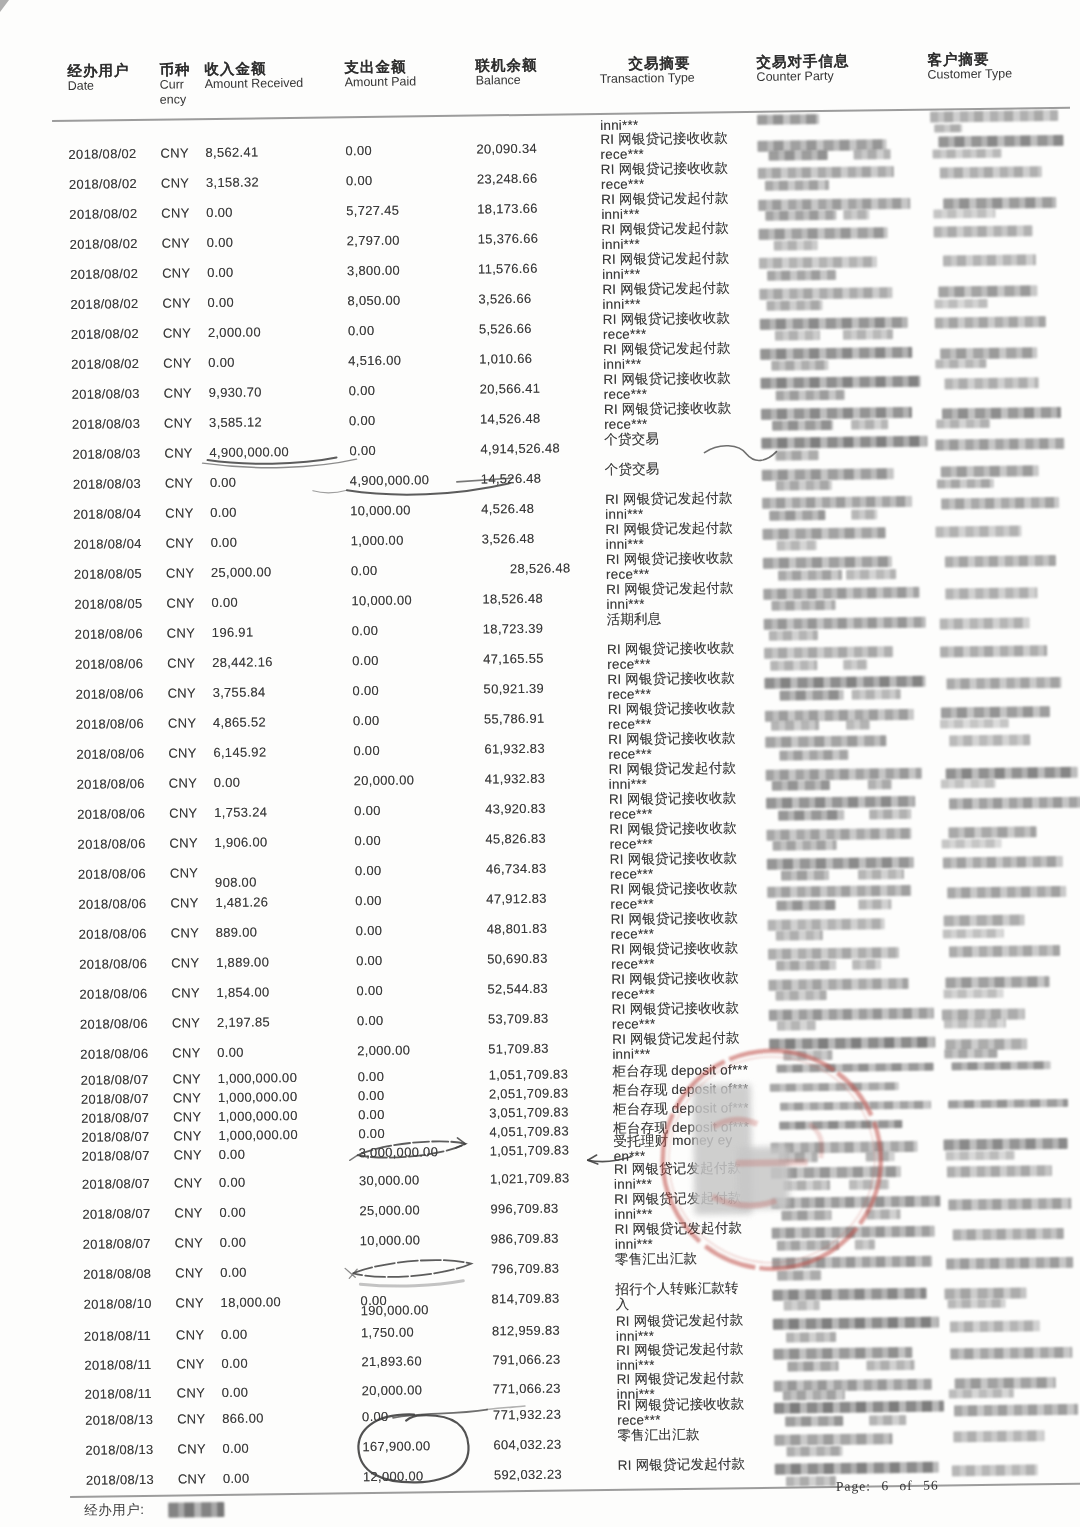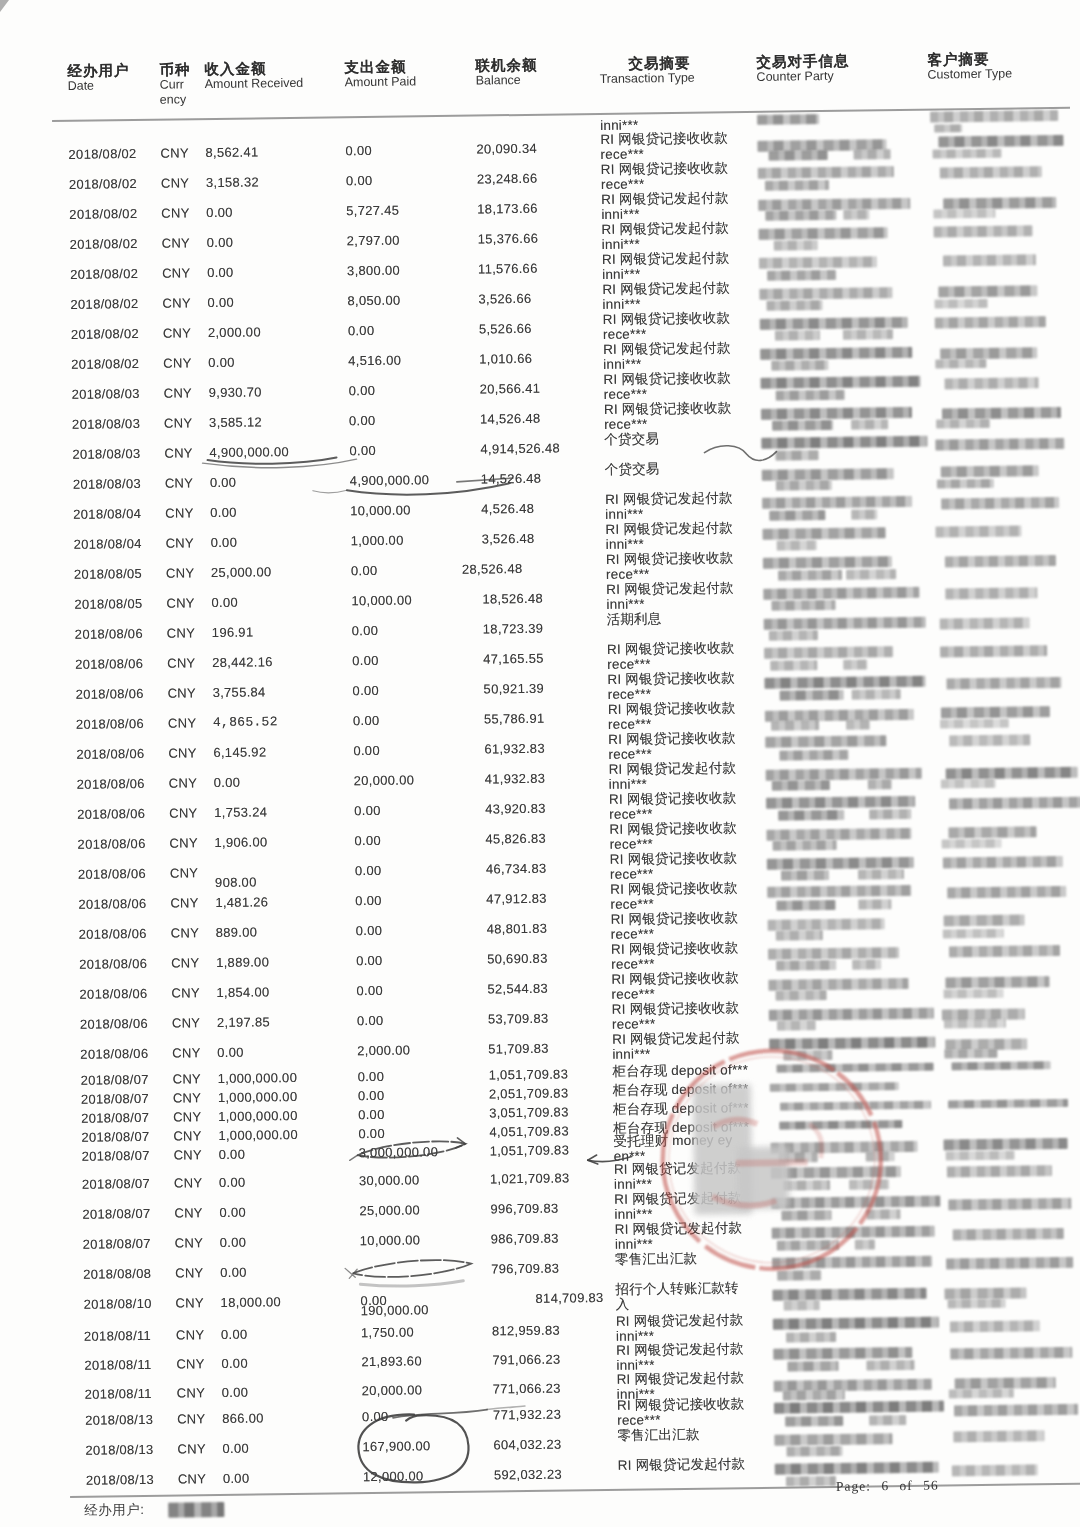--- a/index.html
+++ b/index.html
@@ -263,21 +263,21 @@
           </div>
           <div class="bar d" style="left: 757px; top: 2.88392px; width: 123.09px; height: 11px; opacity: 0.736772;"></div>
           <div class="bar" style="left: 771.373px; top: 15px; width: 39.4042px; height: 10px; opacity: 0.640532;"></div>
           <div class="bar" style="left: 930.027px; top: 2.58836px; width: 85.7161px; height: 11px; opacity: 0.675982;"></div>
         </div>
         <div class="row" style="height: 30px;">
           <div class="cell" style="left: 68px; top: 2px;">2018/08/05</div>
           <div class="cell" style="left: 160px; top: 2px;">CNY</div>
           <div class="cell" style="left: 205px; top: 2px;">25,000.00</div>
           <div class="cell" style="left: 345px; top: 2px;">0.00</div>
-          <div class="cell" style="left: 456px; top: 2px;">28,526.48</div>
+          <div class="cell" style="left: 504px; top: 2px;">28,526.48</div>
           <div style="position: absolute; left: 600px; top: -5px; width: 170px;">
             <div class="tline">RI 网银贷记接收收款</div>
             <div class="tline">rece***</div>
           </div>
           <div class="bar d" style="left: 757px; top: 1.78884px; width: 129.198px; height: 11px; opacity: 0.764536;"></div>
           <div class="bar" style="left: 771.996px; top: 15px; width: 63.6369px; height: 10px; opacity: 0.822277;"></div>
           <div class="bar" style="left: 840.461px; top: 15px; width: 49.9886px; height: 10px; opacity: 0.663845;"></div>
           <div class="bar" style="left: 939.114px; top: 3.03258px; width: 111.307px; height: 11px; opacity: 0.792306;"></div>
         </div>
         <div class="row" style="height: 30px;">
@@ -333,21 +333,21 @@
             <div class="tline">rece***</div>
           </div>
           <div class="bar d" style="left: 757px; top: 2.2844px; width: 161.305px; height: 11px; opacity: 0.910479;"></div>
           <div class="bar d" style="left: 771.815px; top: 15px; width: 63.8976px; height: 10px; opacity: 0.824232;"></div>
           <div class="bar" style="left: 843.67px; top: 15px; width: 49.4439px; height: 10px; opacity: 0.676678;"></div>
           <div class="bar" style="left: 939.212px; top: 5.36767px; width: 114.837px; height: 11px; opacity: 0.808348;"></div>
         </div>
         <div class="row" style="height: 30px;">
           <div class="cell" style="left: 68px; top: 2px;">2018/08/06</div>
           <div class="cell" style="left: 160px; top: 2px;">CNY</div>
-          <div class="cell" style="left: 205px; top: 2px; font-family: Liberation Mono, monospace;">4,865.52</div>
+          <div class="cell" style="left: 205px; top: 2px;">4,865.52</div>
           <div class="cell" style="left: 345px; top: 2px;">0.00</div>
           <div class="cell" style="left: 476px; top: 2px;">55,786.91</div>
           <div style="position: absolute; left: 600px; top: -5px; width: 170px;">
             <div class="tline">RI 网银贷记接收收款</div>
             <div class="tline">rece***</div>
           </div>
           <div class="bar" style="left: 757px; top: 4.90756px; width: 148.719px; height: 11px; opacity: 0.85327;"></div>
           <div class="bar" style="left: 763.298px; top: 15px; width: 47.304px; height: 10px; opacity: 0.69978;"></div>
           <div class="bar" style="left: 838.402px; top: 15px; width: 23.8951px; height: 10px; opacity: 0.65561;"></div>
           <div class="bar d" style="left: 932.989px; top: 4.45232px; width: 109.043px; height: 11px; opacity: 0.782012;"></div>
@@ -636,21 +636,21 @@
           </div>
           <div class="bar" style="left: 757px; top: 2.08377px; width: 159.857px; height: 11px; opacity: 0.903894;"></div>
           <div class="bar d" style="left: 762.409px; top: 15px; width: 43.1979px; height: 10px; opacity: 0.668984;"></div>
           <div class="bar" style="left: 931.449px; top: 5.2623px; width: 126.675px; height: 11px; opacity: 0.862161;"></div>
         </div>
         <div class="row" style="height: 32px;">
           <div class="cell" style="left: 68px; top: 2px;">2018/08/10</div>
           <div class="cell" style="left: 160px; top: 2px;">CNY</div>
           <div class="cell" style="left: 205px; top: 2px;">18,000.00</div>
           <div class="cell" style="left: 345px; top: 2px;">0.00</div>
-          <div class="cell" style="left: 476px; top: 2px; margin-left: 44px;">814,709.83</div>
+          <div class="cell" style="left: 476px; top: 2px;">814,709.83</div>
           <div style="position: absolute; left: 600px; top: -5px; width: 170px;">
             <div class="tline">招行个人转账汇款转</div>
             <div class="tline">入</div>
           </div>
           <div class="bar d" style="left: 757px; top: 3.79732px; width: 154.037px; height: 11px; opacity: 0.877443;"></div>
           <div class="bar" style="left: 767.712px; top: 15px; width: 36.3241px; height: 10px; opacity: 0.61743;"></div>
           <div class="bar d" style="left: 928.872px; top: 4.83909px; width: 82.608px; height: 11px; opacity: 0.661855;"></div>
           <div class="bar" style="left: 932px; top: 16px; width: 57.9732px; height: 9px; opacity: 0.671364;"></div>
         </div>
         <div class="row" style="height: 29px;">

